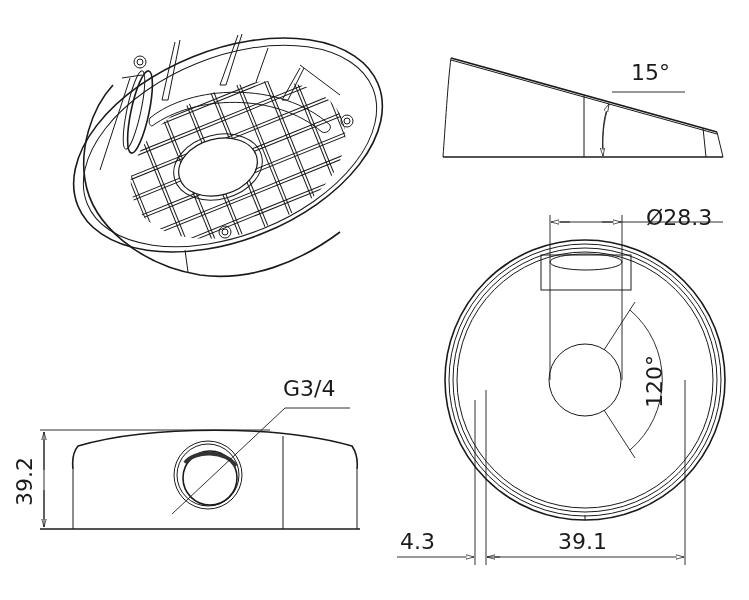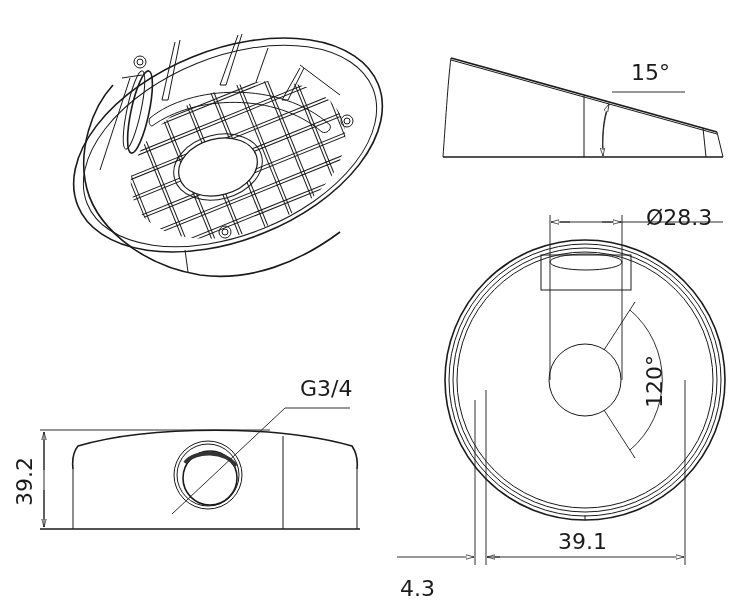--- a/index.html
+++ b/index.html
@@ -161,17 +161,17 @@
     <line class="dim" x1="685" y1="380" x2="685" y2="565"></line>
     <line class="dim" x1="397" y1="557" x2="474" y2="557" marker-end="url(#arr)"></line>
     <line class="dim" x1="500" y1="557" x2="487" y2="557" marker-end="url(#arr)"></line>
     <line class="dim" x1="487" y1="557" x2="684" y2="557" marker-end="url(#arr)"></line>
     <line class="ln" x1="585" y1="515" x2="585" y2="520"></line>
   </g>
 </svg>
 
 <div class="lbl" style="left:631px; top:62px;text-align:right;">15°</div>
 <div class="lbl" style="left:646px; top:195px;margin-top:12px;">Ø28.3</div>
-<div class="lbl" style="left:300px; top:378px;">G3/4</div>
+<div class="lbl" style="left:283px; top:378px;">G3/4</div>
 <div class="lbl rot" style="left:14px; top:506px; transform: rotate(-90deg);">39.2</div>
 <div class="lbl rot" style="left:644px; top:408px; transform: rotate(-90deg);">120°</div>
-<div class="lbl" style="left:400px; top:531px;margin-top:47px;">4.3</div>
+<div class="lbl" style="left:400px; top:531px;">4.3</div>
 <div class="lbl" style="left:558px; top:531px;">39.1</div>
 
 </body></html>

